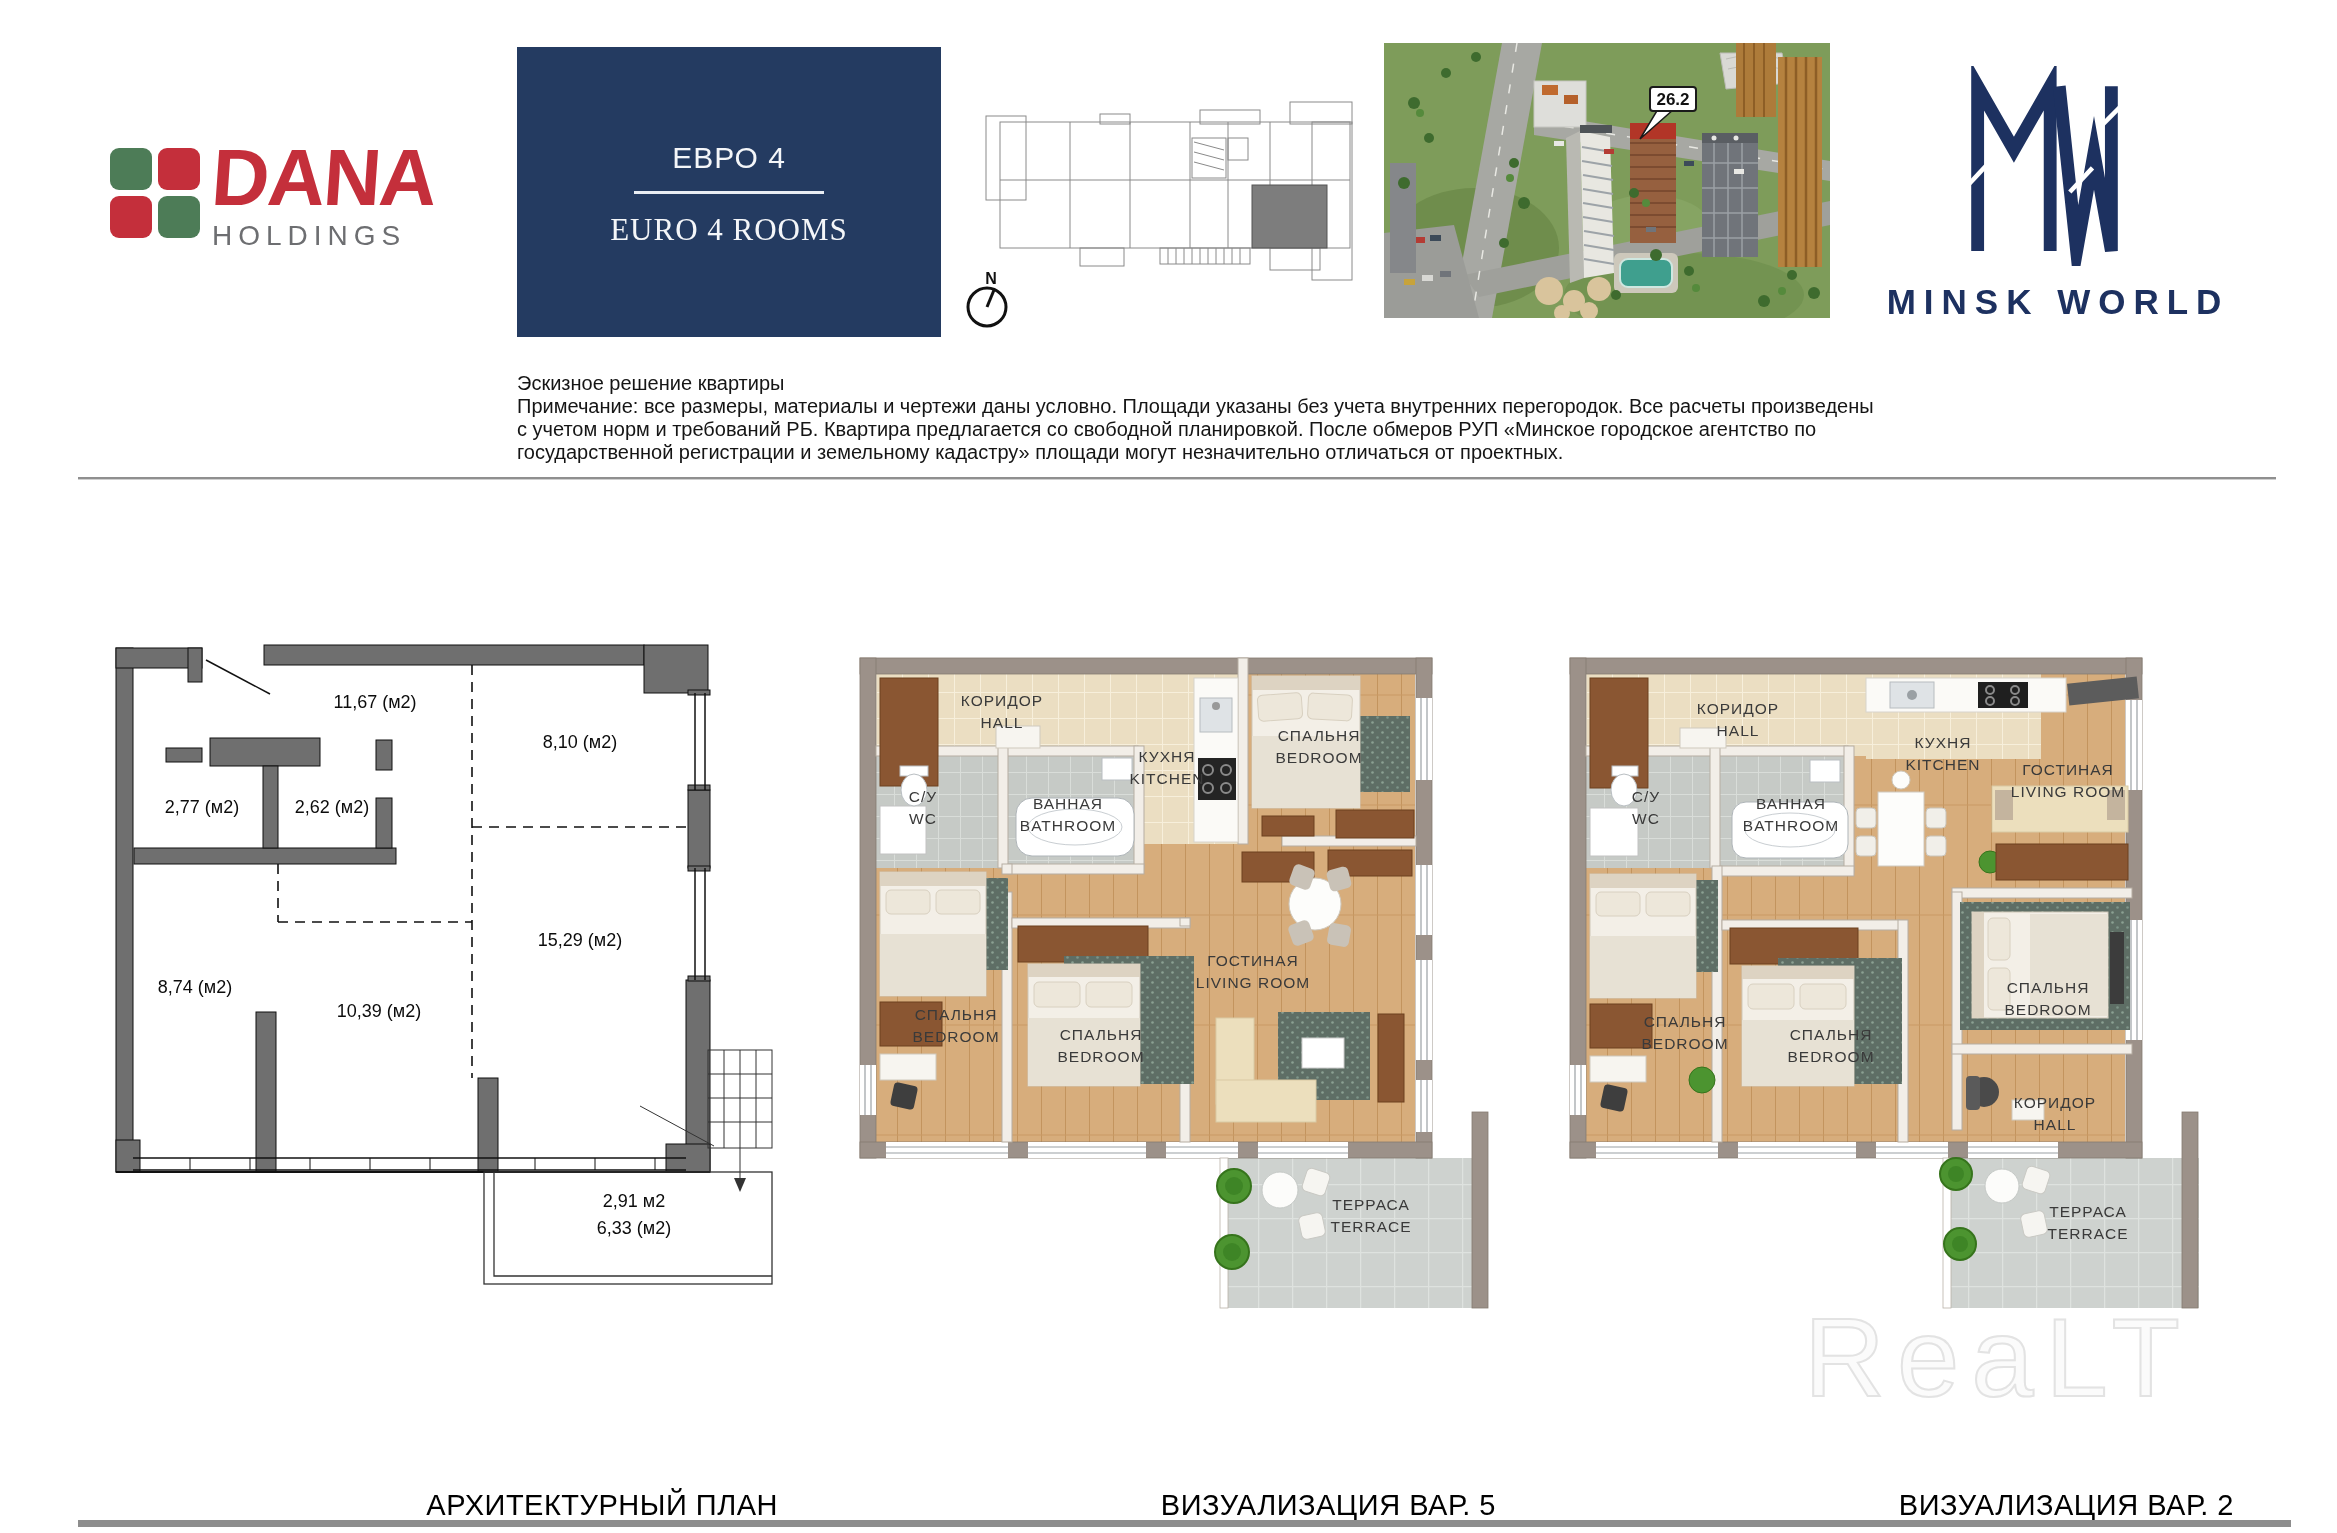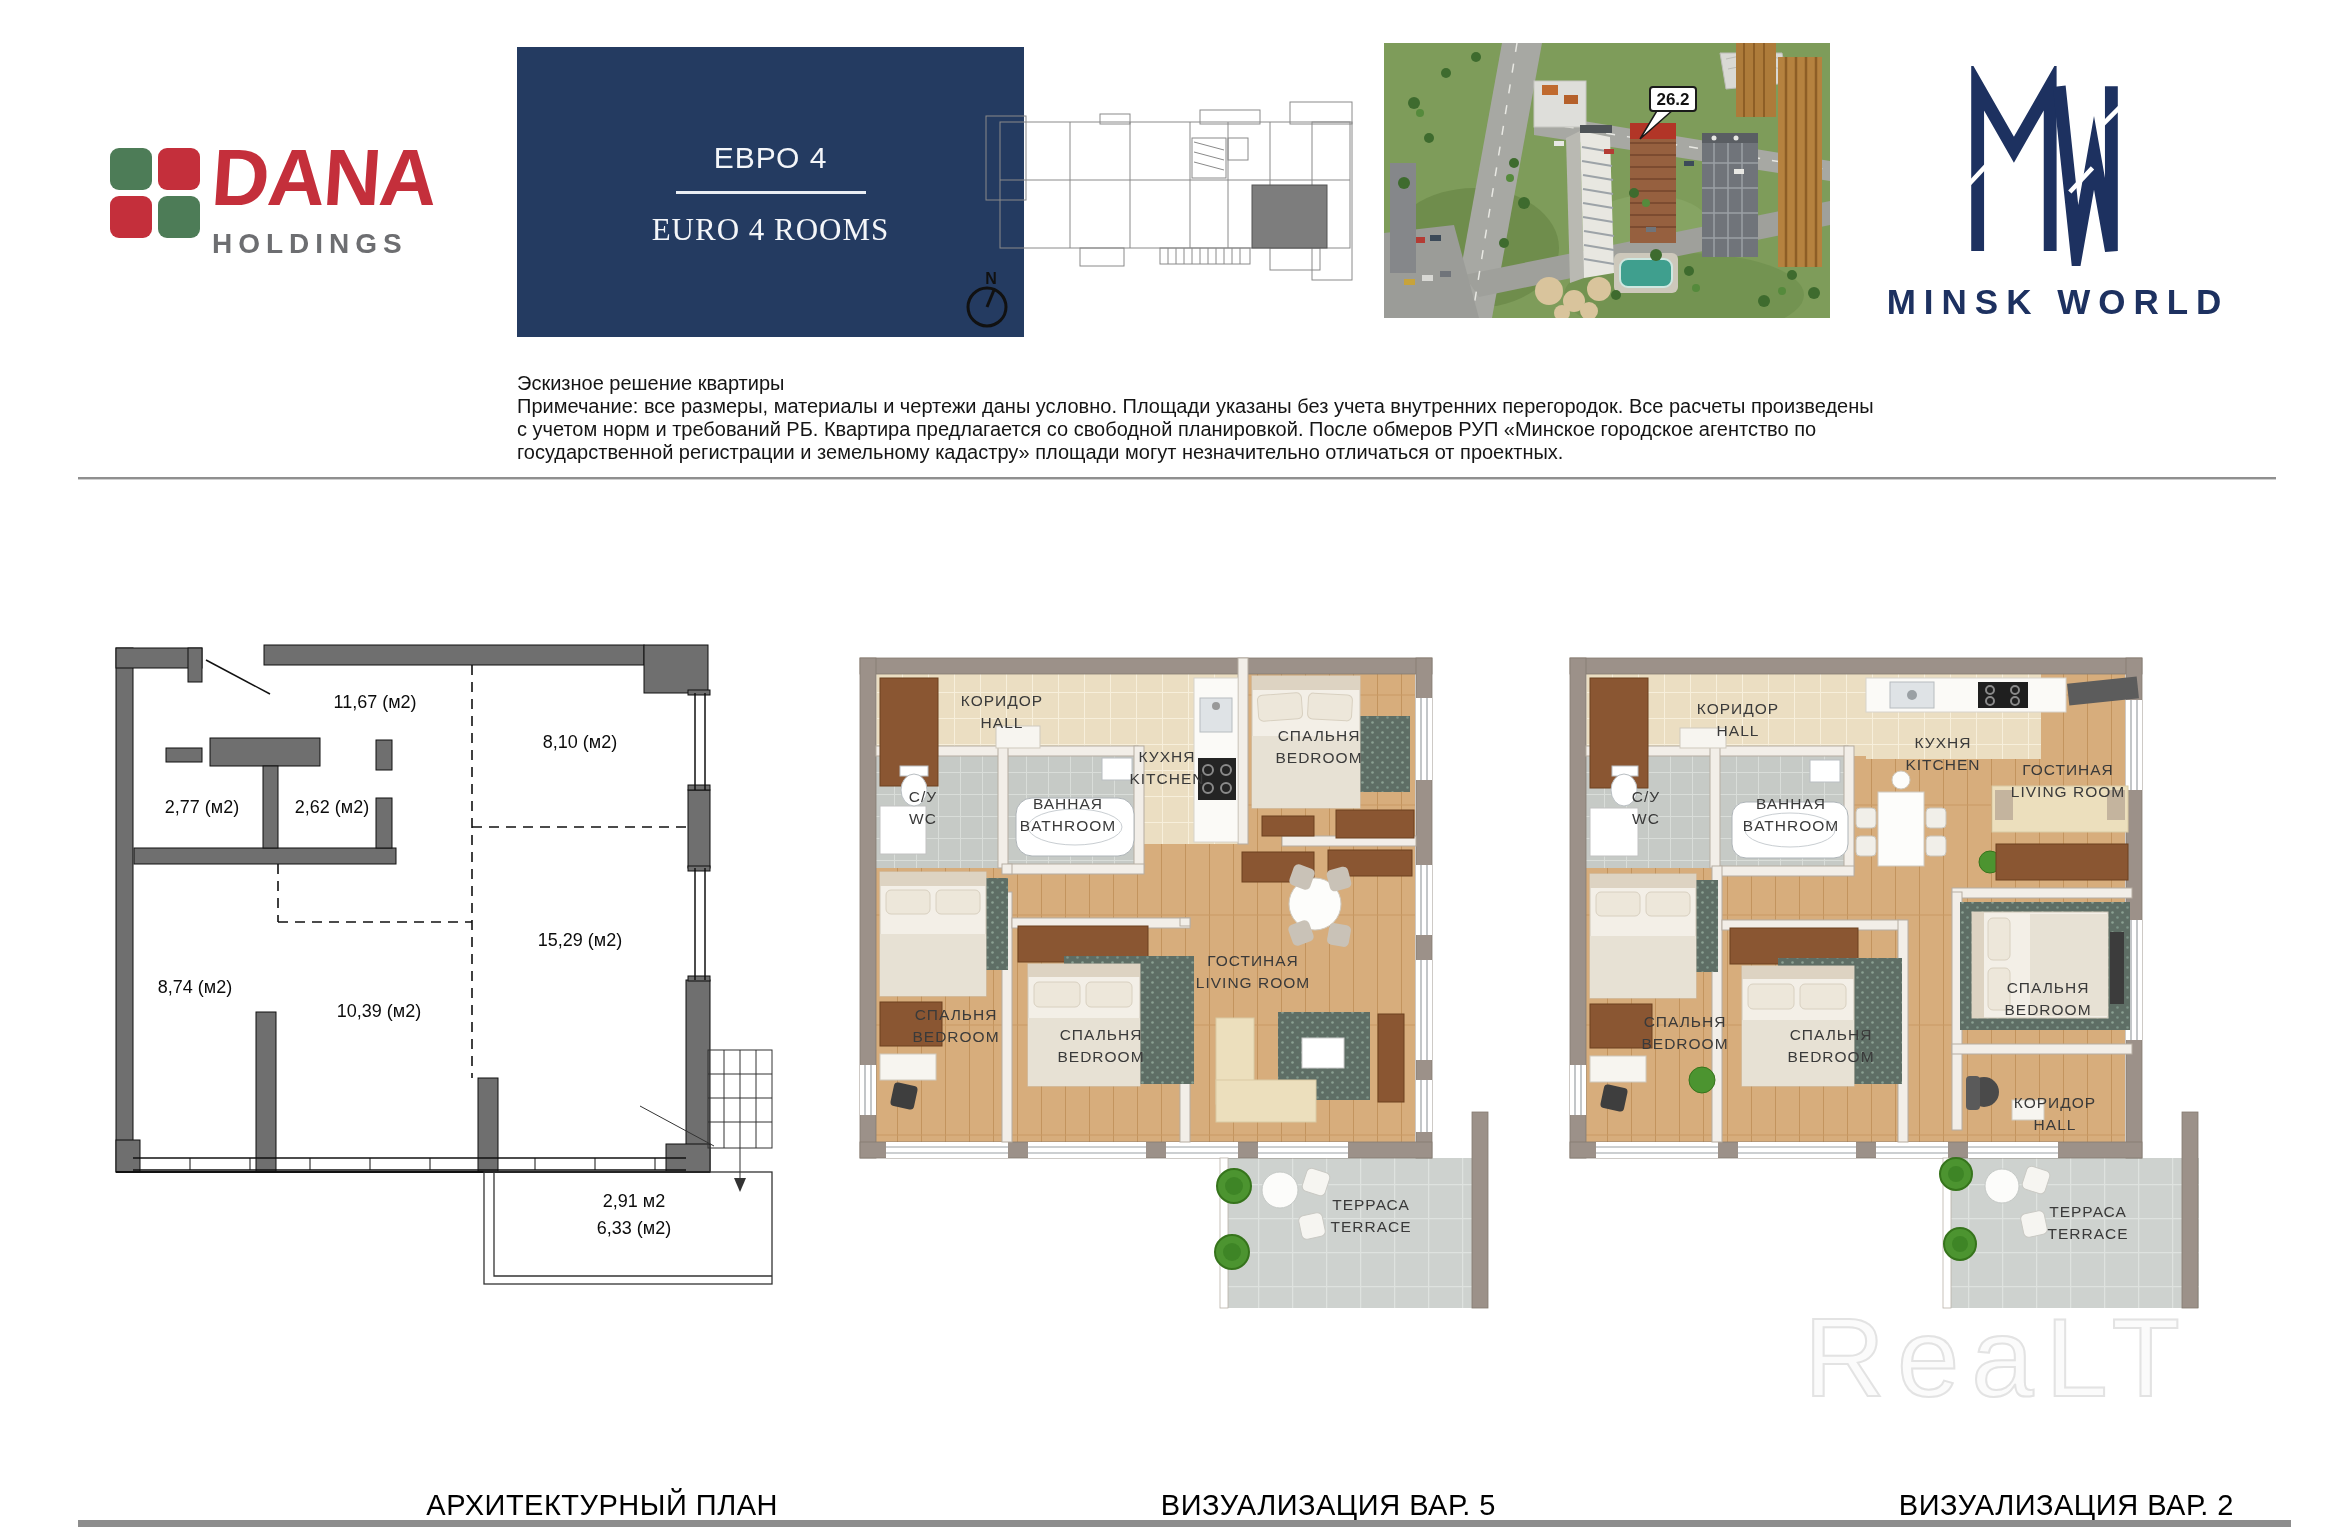--- a/index.html
+++ b/index.html
@@ -9,23 +9,23 @@
   }
   .abs{position:absolute;}
 
   
   #dana-logo{left:110px;top:142px;display:flex;align-items:flex-start;}
   #dana-squares{display:grid;grid-template-columns:42px 42px;grid-template-rows:42px 42px;gap:6px;margin-top:6px;}
   #dana-squares .sq{border-radius:9px;}
   .sq.g{background:#4d7c57;} .sq.r{background:#c42f3b;}
   #dana-text{margin-left:12px;}
   #dana-title{font-weight:700;font-size:80px;line-height:72px;color:#c42f3b;letter-spacing:-2px;transform:skewX(-4deg);}
-  #dana-sub{font-weight:700;font-size:28px;letter-spacing:6px;color:#6d6e71;margin-top:14px;}
-
-  #title-box{left:517px;top:47px;width:507px;height:290px;background:#243b61;
+  #dana-sub{font-weight:400;font-size:28px;letter-spacing:6px;color:#6d6e71;margin-top:6px;}
+
+  #title-box{left:517px;top:47px;width:424px;height:290px;background:#243b61;
     display:flex;flex-direction:column;align-items:center;justify-content:flex-start;padding-top:94px;box-sizing:border-box;}
   #title-box .t1{color:#f4f6f9;font-size:30px;letter-spacing:1px;}
   #title-box .divider{width:190px;height:3px;background:#e9edf3;margin:16px 0 18px 0;}
   #title-box .t2{color:#f4f6f9;font-size:31px;letter-spacing:1px;font-family:Liberation Serif, serif;}
 
   #sketch-wrap{left:960px;top:80px;width:400px;height:260px;}
   #photo-wrap{left:1384px;top:43px;width:446px;height:275px;}
 
   #mw-logo-mark{left:1958px;top:66px;width:170px;height:200px;}
   #mw-logo-name{left:1875px;top:282px;width:366px;text-align:center;

